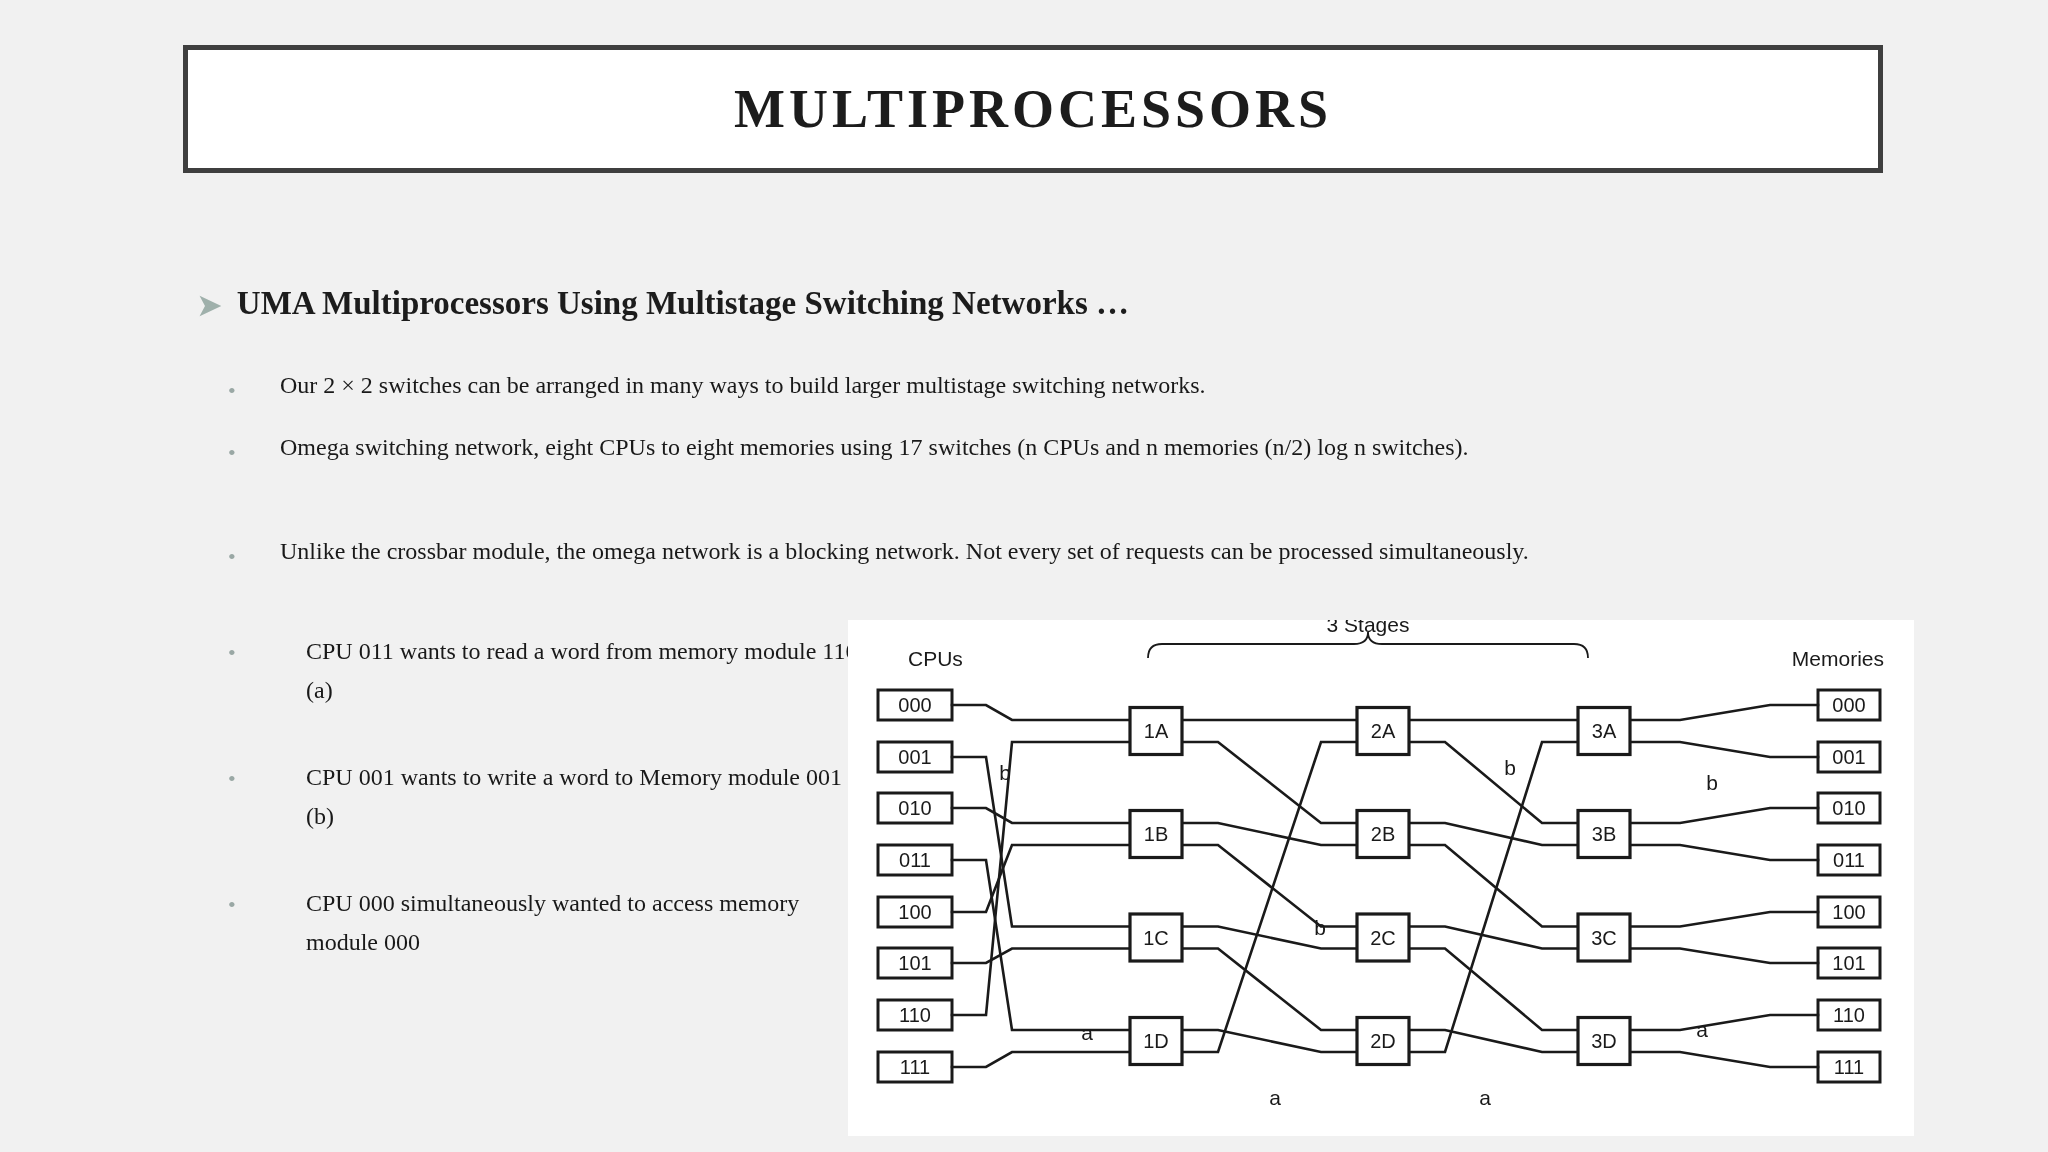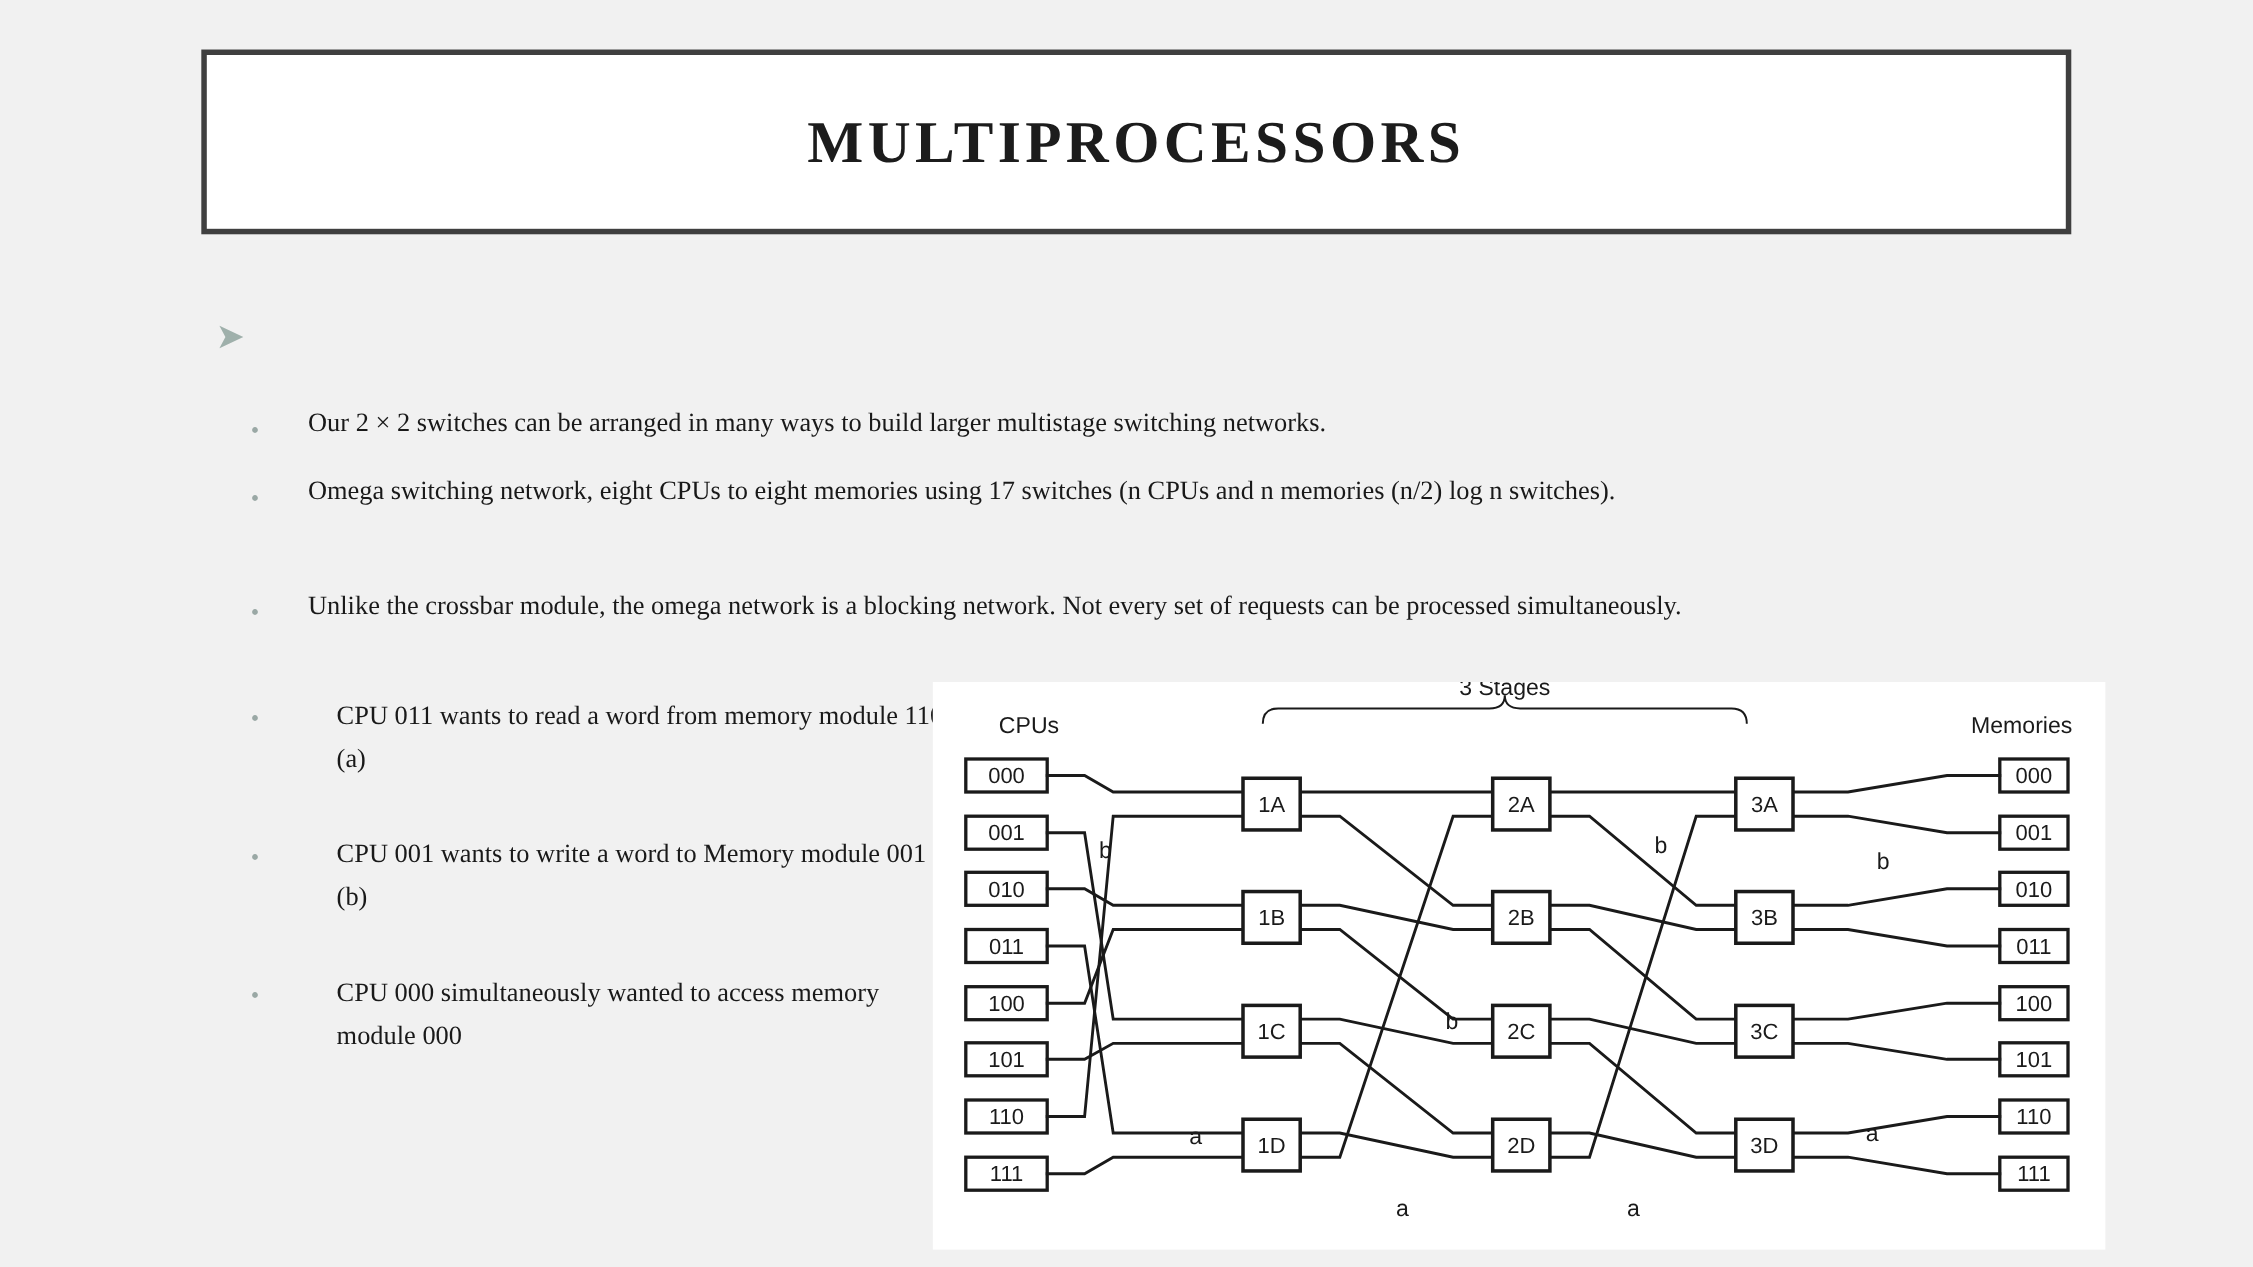--- a/index.html
+++ b/index.html
@@ -7,21 +7,21 @@
     width:2048px;height:1152px;
     background:#f1f1f1;
     font-family:"Liberation Serif", serif;
     overflow:hidden;
     position:relative;
   }
   .slide{position:absolute;inset:0;background:#f1f1f1;}
 
   
   .title-box{
-    position:absolute;left:183px;top:45px;width:1700px;height:168px;
+    position:absolute;left:183px;top:45px;width:1700px;height:128px;
     background:#ffffff;
     border:5px solid #3f3f3f;
     box-sizing:border-box;
     display:flex;align-items:center;justify-content:center;
   }
   .title-text{
     font-family:"Liberation Serif", serif;
     font-weight:bold;
     font-size:54px;
     letter-spacing:4px;
@@ -82,20 +82,21 @@
 <div class="slide">
 
   <div class="title-box">
     <span class="title-text">MULTIPROCESSORS</span>
   </div>
 
   <div class="content">
 
     <div class="lvl1">
       <span class="arrow-bullet">➤</span>
+      <span class="lvl1-text">UMA Multiprocessors Using Multistage Switching Networks …</span>
     </div>
 
     <div class="b-row wide r1">
       <span class="dot">•</span>
       <span class="b-text">Our 2 × 2 switches can be arranged in many ways to build larger multistage switching networks.</span>
     </div>
 
     <div class="b-row wide r2">
       <span class="dot">•</span>
       <span class="b-text">Omega switching network, eight CPUs to eight memories using 17 switches (n CPUs and n memories (n/2) log n switches).</span>

